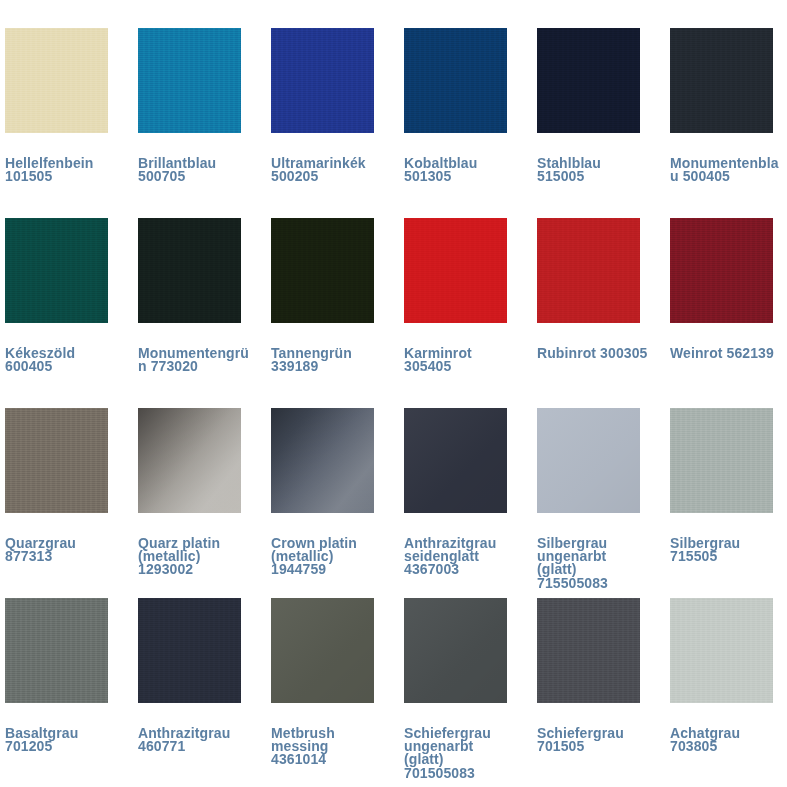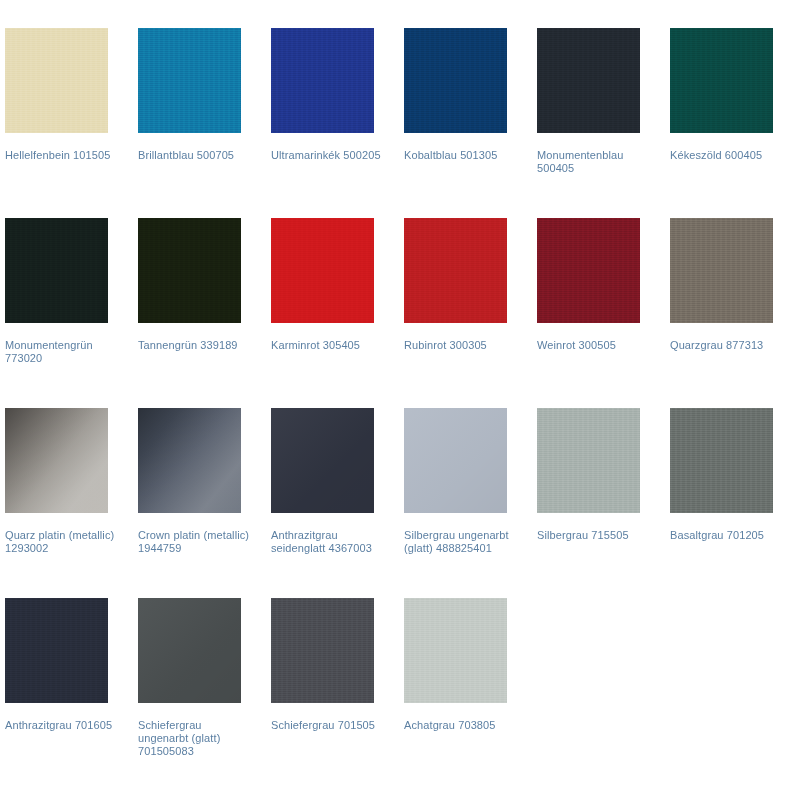--- a/index.html
+++ b/index.html
@@ -88,28 +88,29 @@
     pointer-events: none;
     background-image: linear-gradient(128deg,
         rgba(0,0,0,0.30) 0%,
         rgba(0,0,0,0.12) 22%,
         rgba(255,255,255,0.10) 52%,
         rgba(255,255,255,0.22) 78%,
         rgba(255,255,255,0.10) 100%);
   }
 
   .swatch-label {
-    margin-top: 16px;
+    margin-top: 24px;
     width: 112px;
-    font-size: 11px;
+    font-size: 14px;
     line-height: 13.2px;
     color: #5b7fa2;
     letter-spacing: 0.1px;
     word-wrap: break-word;
     overflow-wrap: break-word;
+    font-weight: bold;
   }
 </style>
 </head>
 <body style="background: rgb(255, 255, 255);">
 
 <div id="swatch-grid" style="grid-template-columns: repeat(6, 133px); grid-template-rows: repeat(4, 190px);">
     <div class="swatch-cell">
       <div class="swatch-chip tex" style="background: rgb(230, 220, 182);"></div>
       <div class="swatch-label"><span>Hellelfenbein 101505</span></div>
     </div>
@@ -119,20 +120,24 @@
     </div>
     <div class="swatch-cell">
       <div class="swatch-chip tex" style="background: rgb(33, 54, 143);"></div>
       <div class="swatch-label"><span>Ultramarinkék 500205</span></div>
     </div>
     <div class="swatch-cell">
       <div class="swatch-chip tex" style="background: rgb(11, 58, 107);"></div>
       <div class="swatch-label"><span>Kobaltblau 501305</span></div>
     </div>
     <div class="swatch-cell">
+      <div class="swatch-chip tex" style="background: rgb(19, 26, 46);"></div>
+      <div class="swatch-label"><span>Stahlblau 515005</span></div>
+    </div>
+    <div class="swatch-cell">
       <div class="swatch-chip tex" style="background: rgb(35, 41, 49);"></div>
       <div class="swatch-label"><span>Monumentenblau 500405</span></div>
     </div>
     <div class="swatch-cell">
       <div class="swatch-chip tex" style="background: rgb(10, 74, 68);"></div>
       <div class="swatch-label"><span>Kékeszöld 600405</span></div>
     </div>
     <div class="swatch-cell">
       <div class="swatch-chip tex" style="background: rgb(21, 32, 29);"></div>
       <div class="swatch-label"><span>Monumentengrün 773020</span></div>
@@ -144,53 +149,57 @@
     <div class="swatch-cell">
       <div class="swatch-chip tex" style="background: rgb(208, 25, 29);"></div>
       <div class="swatch-label"><span>Karminrot 305405</span></div>
     </div>
     <div class="swatch-cell">
       <div class="swatch-chip tex" style="background: rgb(188, 30, 34);"></div>
       <div class="swatch-label"><span>Rubinrot 300305</span></div>
     </div>
     <div class="swatch-cell">
       <div class="swatch-chip tex" style="background: rgb(125, 23, 36);"></div>
-      <div class="swatch-label"><span>Weinrot 300505</span></div>
+      <div class="swatch-label"><span>Weinrot 562139</span></div>
     </div>
     <div class="swatch-cell">
       <div class="swatch-chip tex" style="background: rgb(118, 110, 100);"></div>
       <div class="swatch-label"><span>Quarzgrau 877313</span></div>
     </div>
     <div class="swatch-cell">
       <div class="swatch-chip metallic" style="background: linear-gradient(132deg, rgb(108, 104, 100) 0%, rgb(141, 137, 131) 38%, rgb(169, 166, 160) 72%, rgb(184, 181, 175) 100%);"></div>
       <div class="swatch-label"><span>Quarz platin (metallic) 1293002</span></div>
     </div>
     <div class="swatch-cell">
       <div class="swatch-chip metallic" style="background: linear-gradient(132deg, rgb(62, 70, 83) 0%, rgb(76, 84, 99) 45%, rgb(89, 97, 110) 80%, rgb(99, 107, 119) 100%);"></div>
       <div class="swatch-label"><span>Crown platin (metallic) 1944759</span></div>
     </div>
     <div class="swatch-cell">
       <div class="swatch-chip smooth" style="background: rgb(47, 51, 64);"></div>
       <div class="swatch-label"><span>Anthrazitgrau seidenglatt 4367003</span></div>
     </div>
     <div class="swatch-cell">
       <div class="swatch-chip smooth" style="background: rgb(178, 186, 198);"></div>
-      <div class="swatch-label"><span>Silbergrau ungenarbt (glatt) 488825401</span></div>
+      <div class="swatch-label"><span>Silbergrau ungenarbt (glatt) 715505083</span></div>
     </div>
     <div class="swatch-cell">
       <div class="swatch-chip tex" style="background: rgb(168, 178, 174);"></div>
       <div class="swatch-label"><span>Silbergrau 715505</span></div>
     </div>
     <div class="swatch-cell">
       <div class="swatch-chip tex" style="background: rgb(106, 112, 109);"></div>
       <div class="swatch-label"><span>Basaltgrau 701205</span></div>
     </div>
     <div class="swatch-cell">
       <div class="swatch-chip tex" style="background: rgb(40, 45, 59);"></div>
-      <div class="swatch-label"><span>Anthrazitgrau 701605</span></div>
+      <div class="swatch-label"><span>Anthrazitgrau 460771</span></div>
+    </div>
+    <div class="swatch-cell">
+      <div class="swatch-chip smooth" style="background: rgb(87, 90, 80);"></div>
+      <div class="swatch-label"><span>Metbrush messing 4361014</span></div>
     </div>
     <div class="swatch-cell">
       <div class="swatch-chip smooth" style="background: rgb(73, 78, 79);"></div>
       <div class="swatch-label"><span>Schiefergrau ungenarbt (glatt) 701505083</span></div>
     </div>
     <div class="swatch-cell">
       <div class="swatch-chip tex" style="background: rgb(75, 77, 83);"></div>
       <div class="swatch-label"><span>Schiefergrau 701505</span></div>
     </div>
     <div class="swatch-cell">

